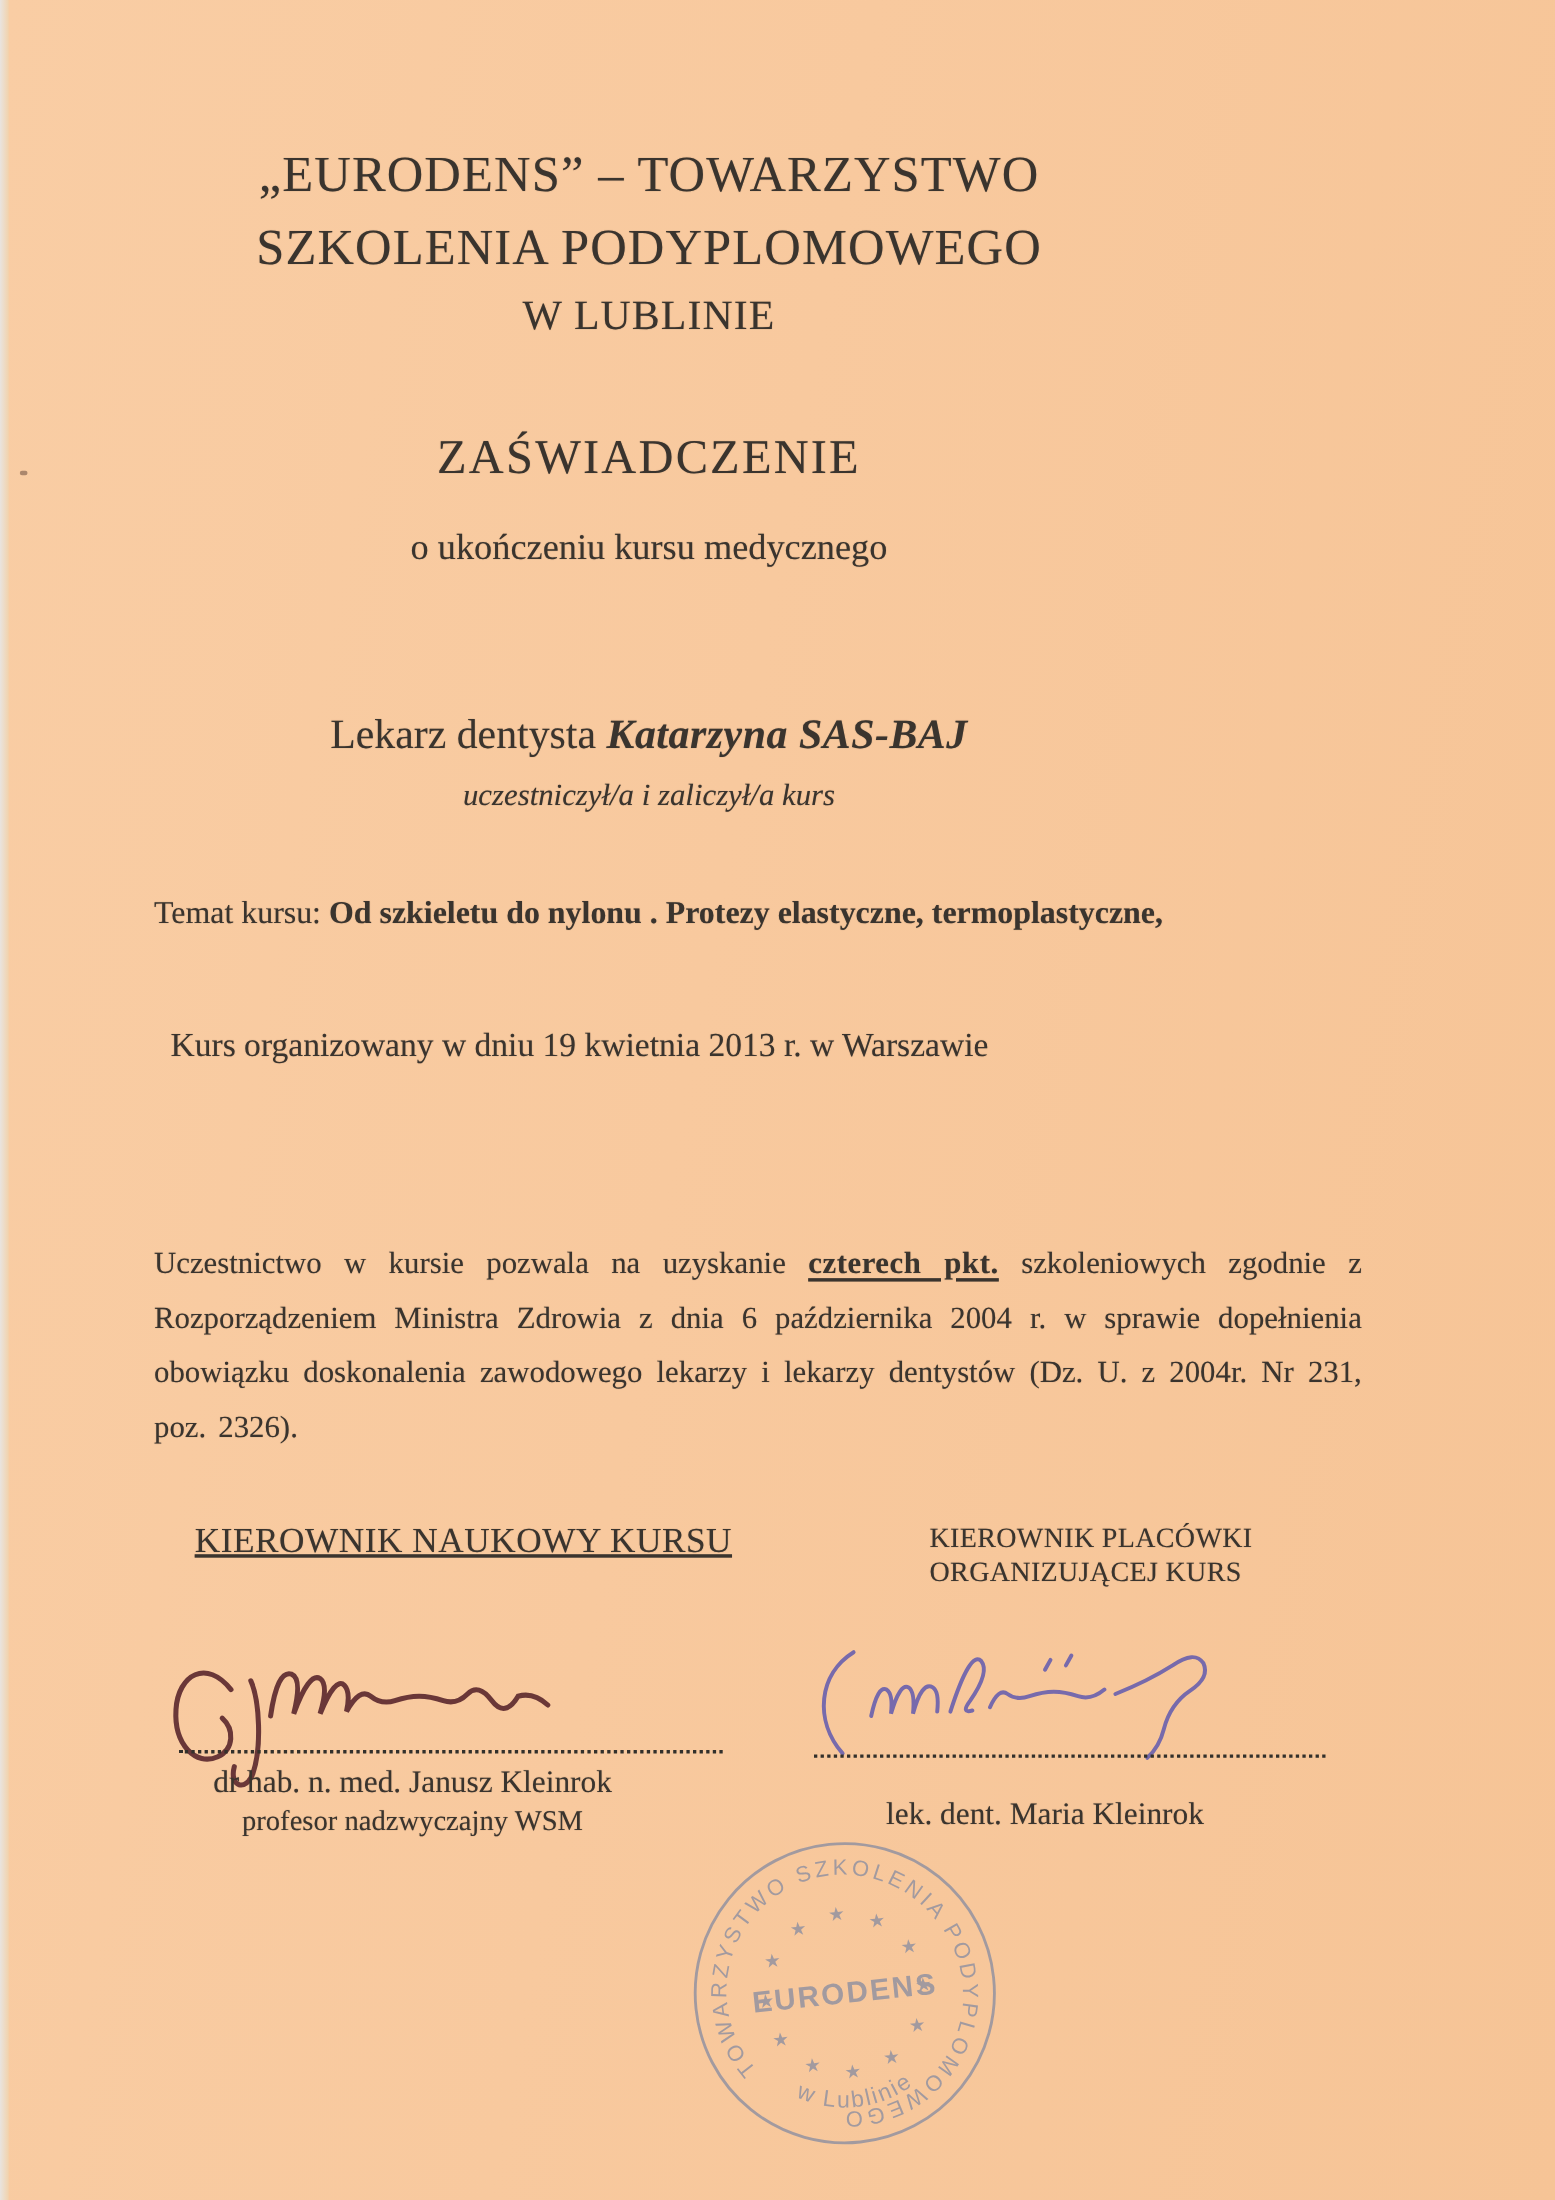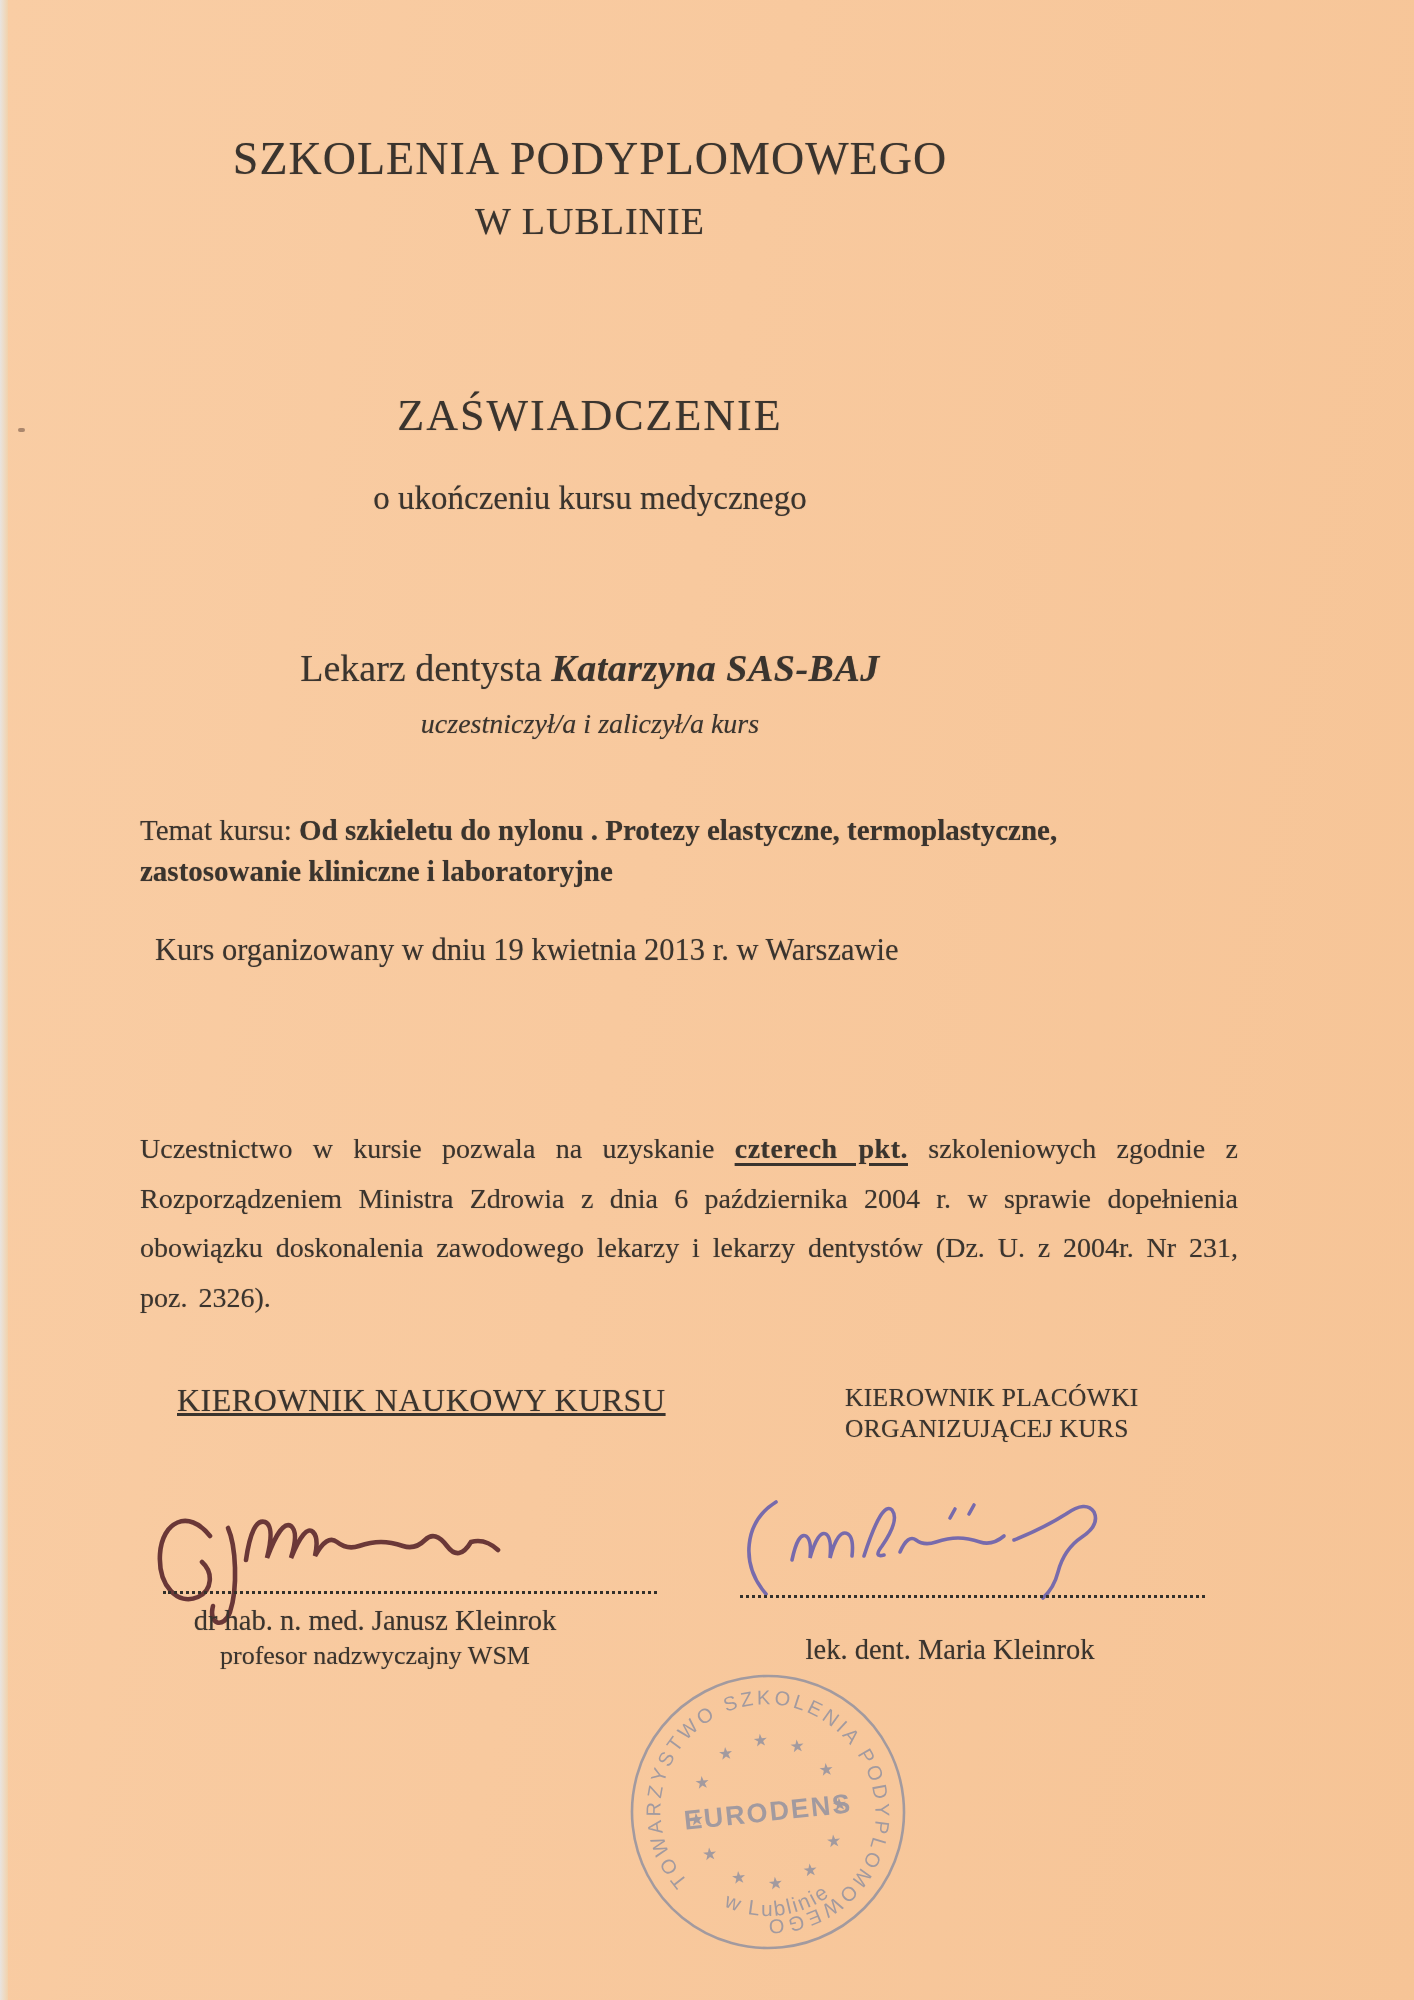--- a/index.html
+++ b/index.html
@@ -55,37 +55,37 @@
   .sig-right{left:712px;top:1478px;}
   .stamp{position:absolute;left:606px;top:1650px;opacity:.78;transform:rotate(-6deg);}
 </style>
 </head>
 <body>
 
 <div class="scan-edge"></div>
 <div class="speck"></div>
 
 <div class="center-col org ink">
+  <div>„EURODENS” – TOWARZYSTWO</div>
   <div>SZKOLENIA PODYPLOMOWEGO</div>
   <div class="l3">W LUBLINIE</div>
 </div>
 
 <div class="center-col doc-title ink">ZAŚWIADCZENIE</div>
 <div class="center-col doc-subtitle ink">o ukończeniu kursu medycznego</div>
 
 <div class="center-col participant ink">
   <span>Lekarz dentysta</span>
   <b><i>Katarzyna SAS-BAJ</i></b>
 </div>
 <div class="center-col participant-status ink">uczestniczył/a i zaliczył/a kurs</div>
 
 <div class="topic ink">
   <span>Temat kursu:</span>
   <b>Od szkieletu do nylonu . Protezy elastyczne, termoplastyczne,</b><br>
-  <b>zastosowanie kliniczne i laboratoryjne</b>
 </div>
 
 <div class="course-block ink">
   <div>Kurs organizowany w dniu 19 kwietnia 2013 r. w Warszawie</div>
 </div>
 
 <div class="points ink">
   <span>Uczestnictwo w kursie pozwala na uzyskanie</span>
   <b>czterech pkt.</b>
   <span>szkoleniowych zgodnie z Rozporządzeniem Ministra Zdrowia z dnia 6 października 2004 r. w sprawie dopełnienia obowiązku doskonalenia zawodowego lekarzy i lekarzy dentystów (Dz. U. z 2004r. Nr 231, poz. 2326).</span>

